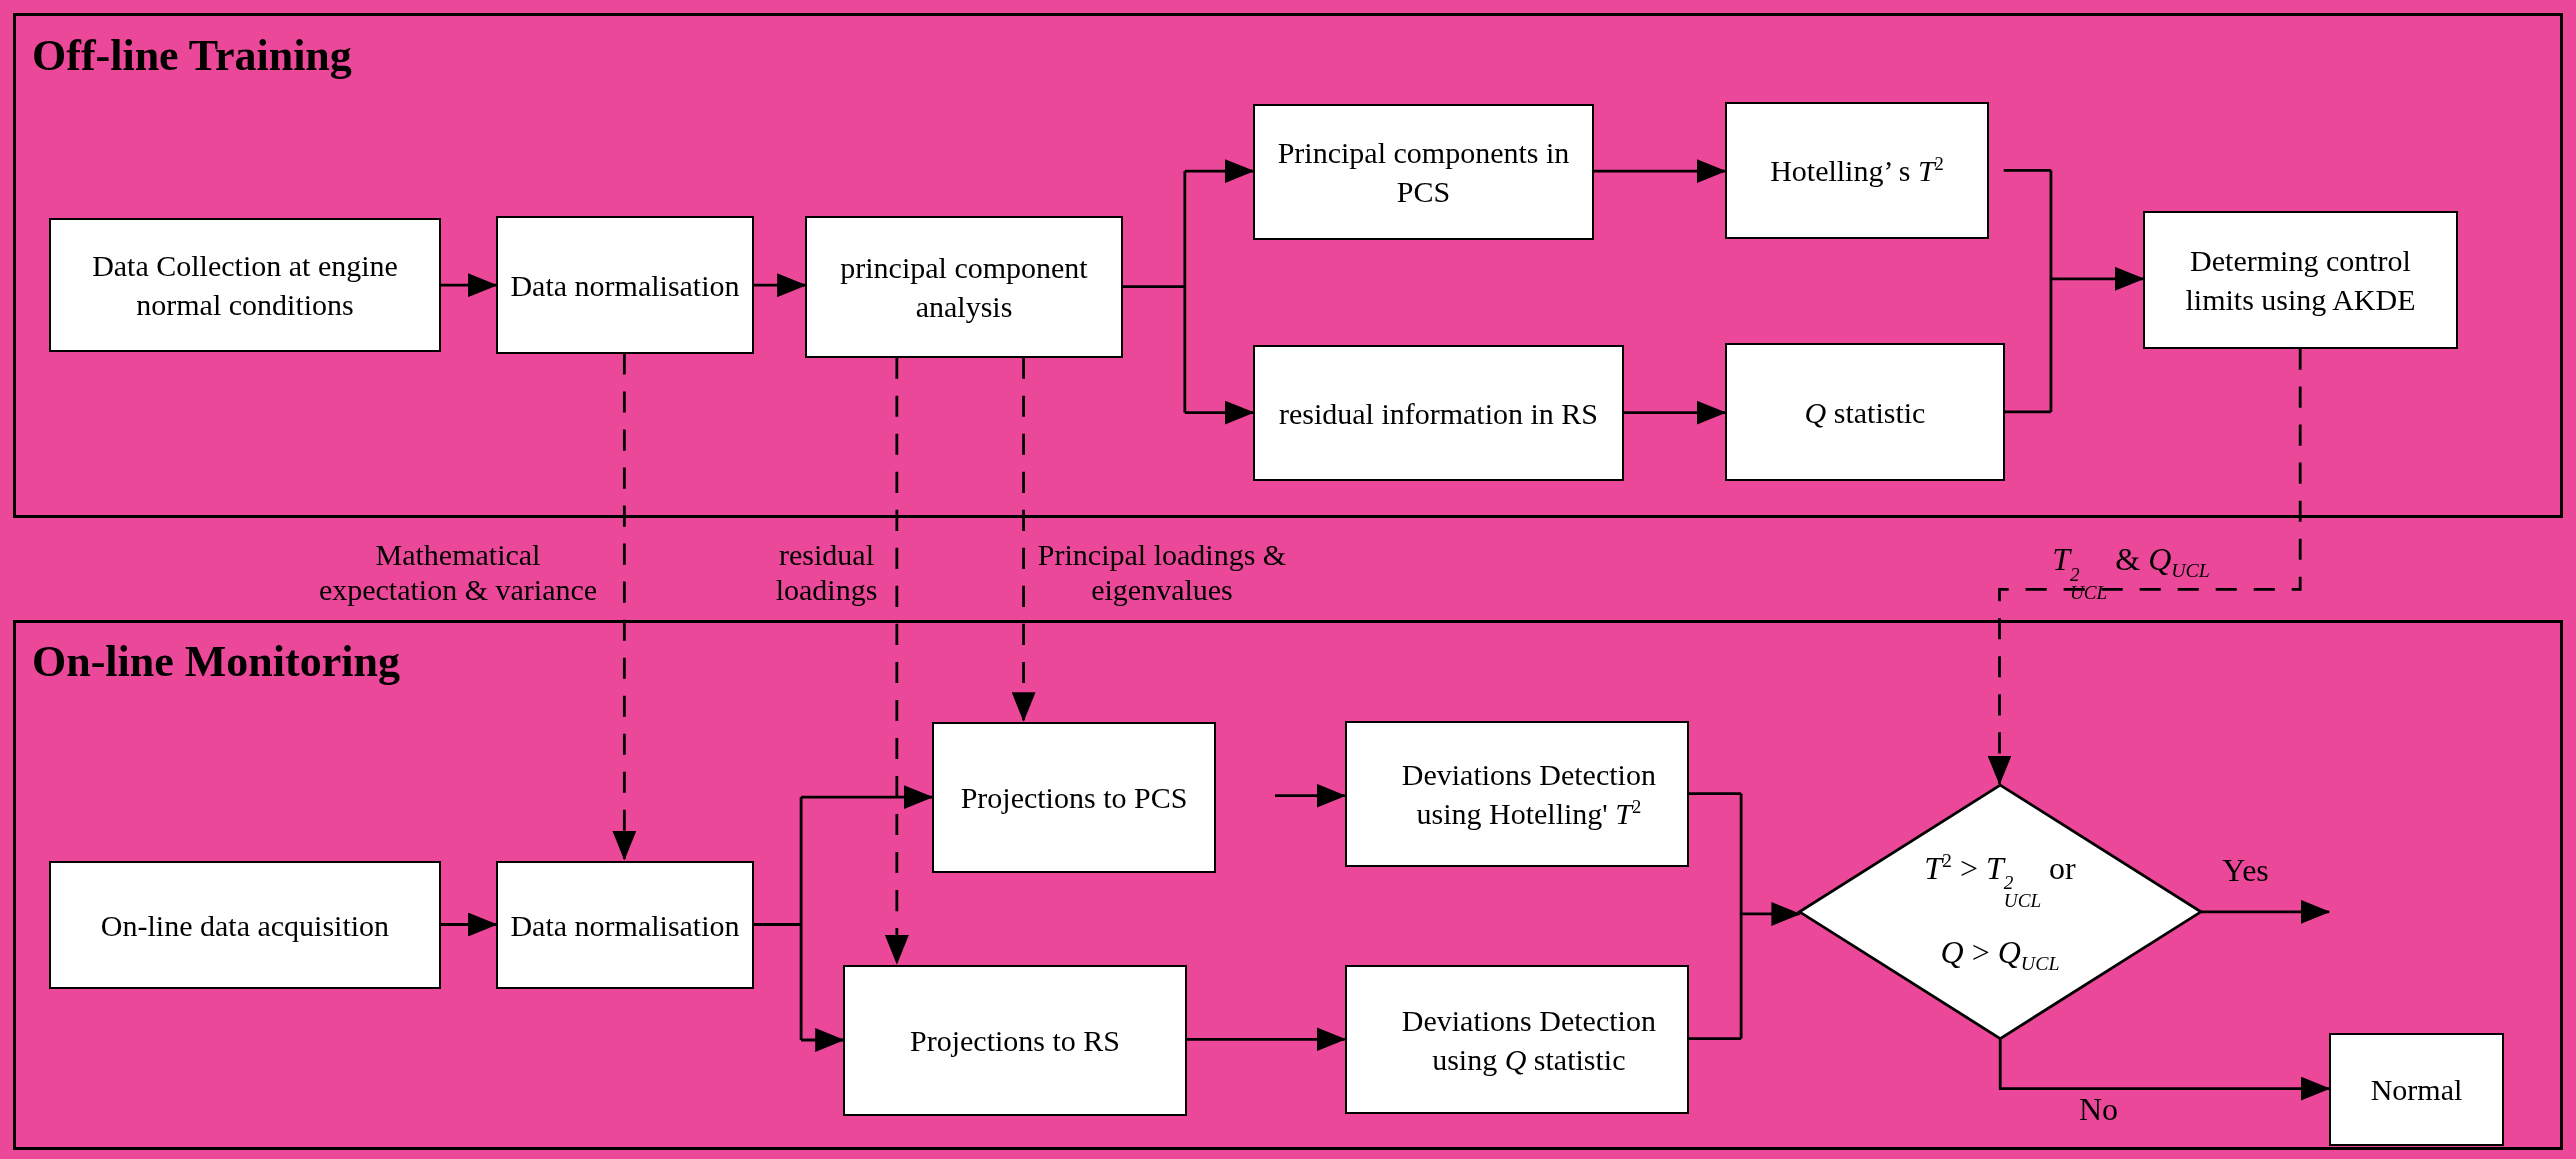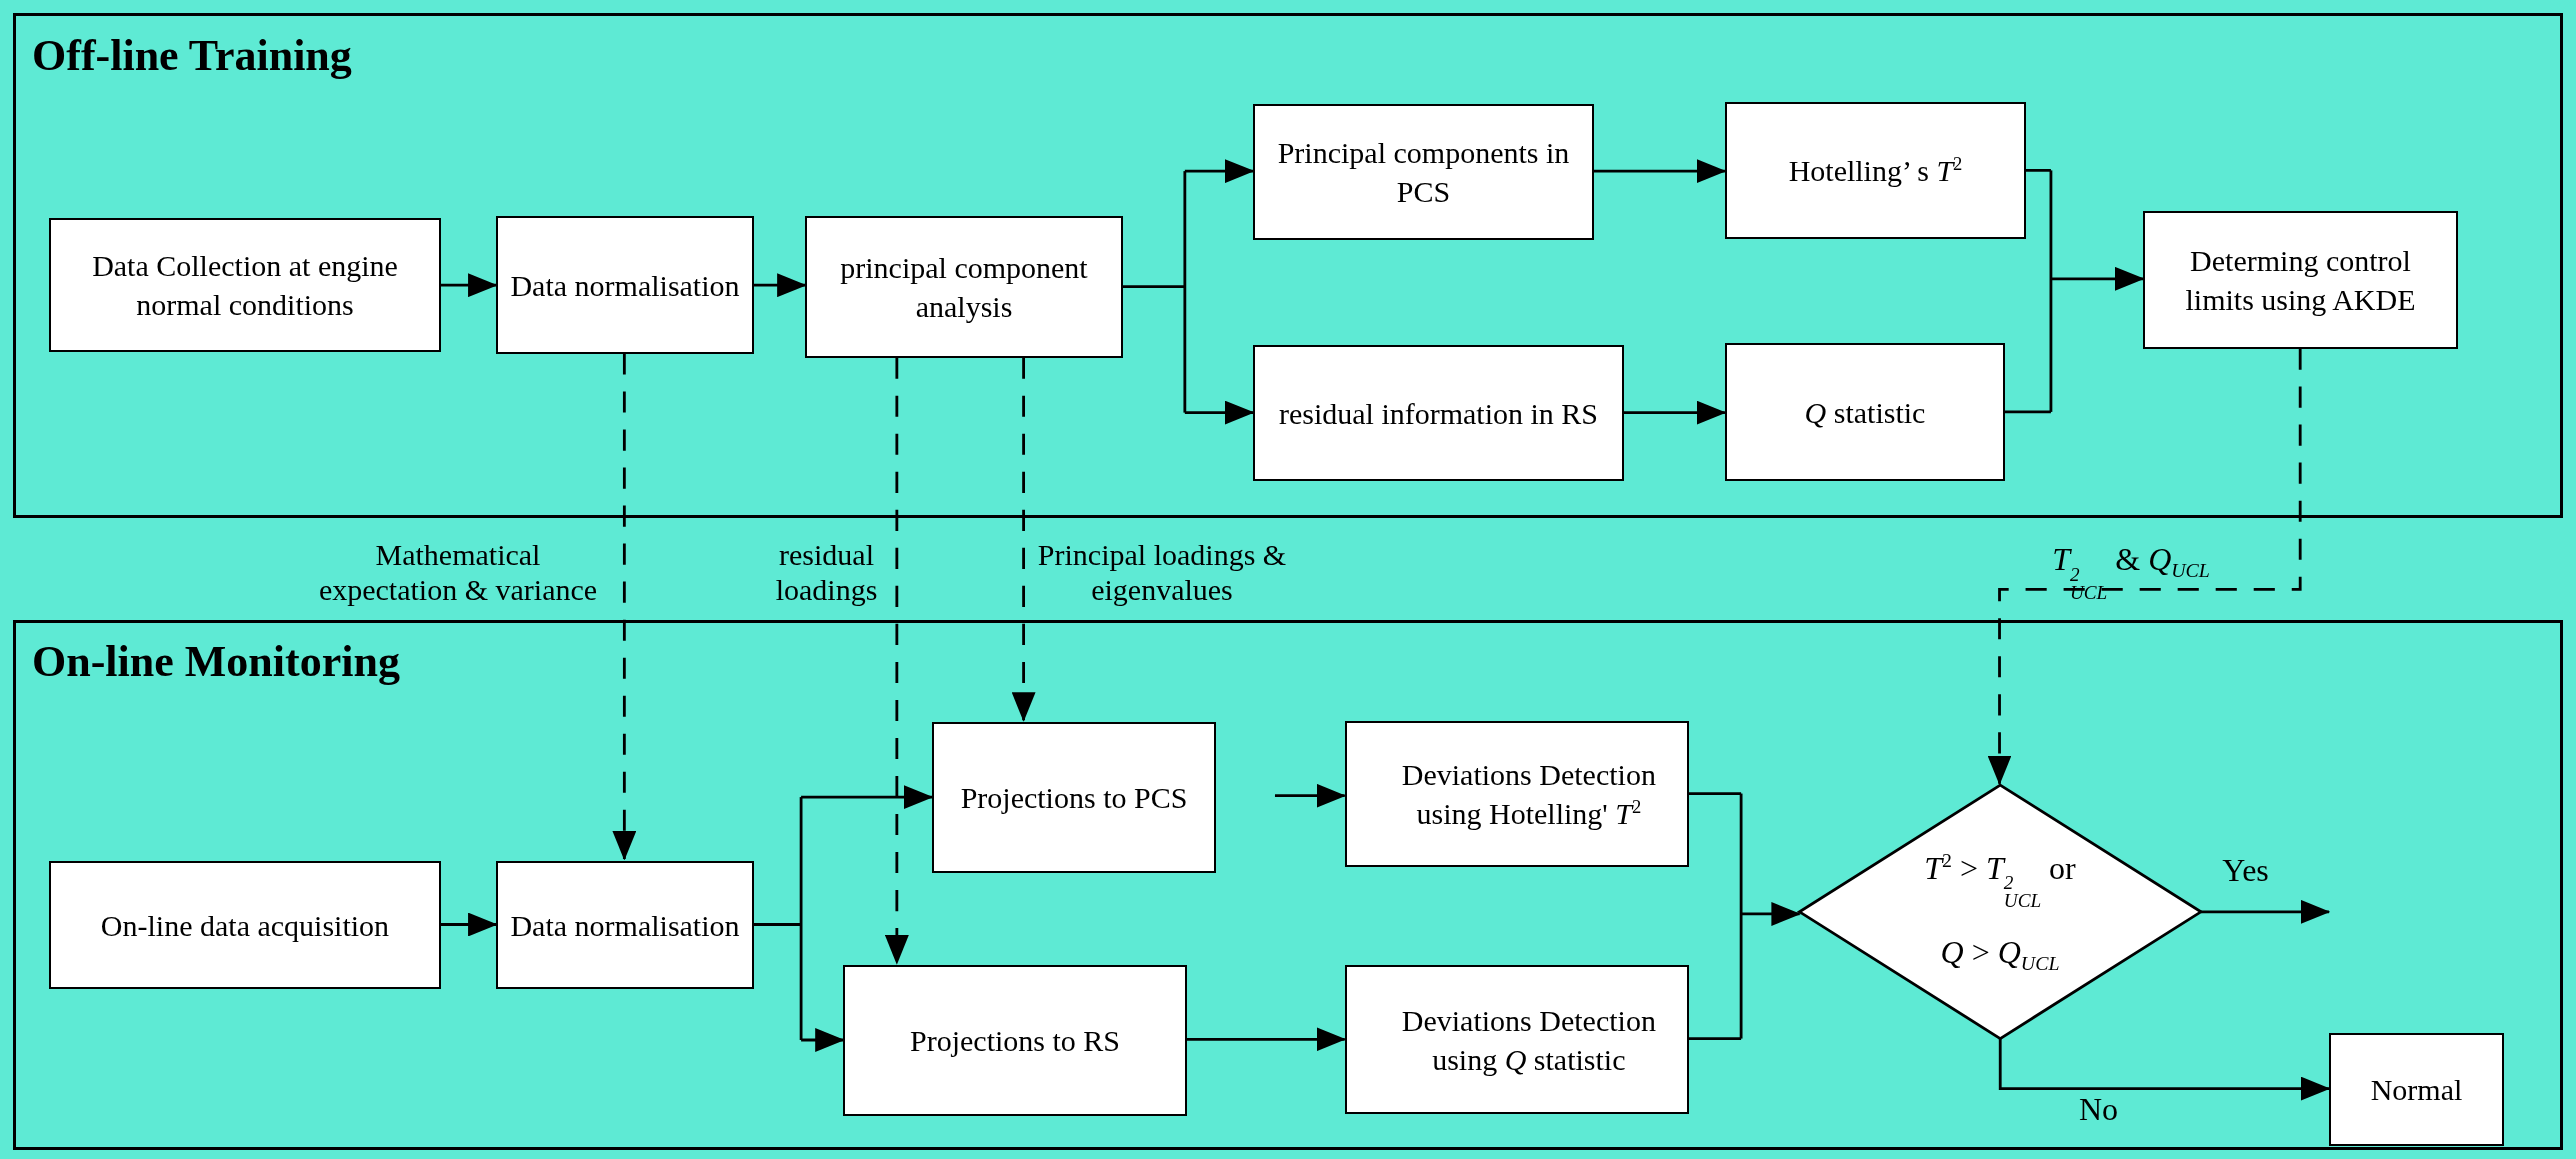--- a/index.html
+++ b/index.html
@@ -1,17 +1,17 @@
 <!DOCTYPE html>
 <html style="font-size:11.3px"><head>
 <meta charset="utf-8">
 <style>
   html,body{margin:0;padding:0;background:#fff;}
   .canvas{
-    position:relative;width:2576px;height:1159px;background:#5eead4;
+    position:relative;width:2576px;height:1159px;background:#ec4899;
     font-family:"Liberation Serif","DejaVu Serif",serif;color:#000;
     overflow:hidden;
   }
   .layer{position:absolute;left:0;top:0;}
   .section{position:absolute;border:3.5px solid #000;box-sizing:border-box;background:transparent;}
   .sec-title{position:absolute;font-weight:bold;font-size:44px;line-height:1;}
   .node{
     position:absolute;background:#fff;border:2.8px solid #000;box-sizing:border-box;
     display:flex;align-items:center;justify-content:center;text-align:center;
     font-size:30px;line-height:1.3;padding:0 11.3px;
@@ -97,21 +97,21 @@
   </div>
 
   <div class="node" style="left:805px;top:216px;width:318px;height:142px;">
     <span>principal component analysis</span>
   </div>
 
   <div class="node" style="left:1253px;top:104px;width:341px;height:136px;">
     <span>Principal components in PCS</span>
   </div>
 
-  <div class="node" style="left:1725px;top:102px;width:301px;height:137px;">
+  <div class="node" style="left:1725px;top:102px;width:264px;height:137px;">
     <span><span>Hotelling’ s </span><i class="m">T</i><sup>2</sup></span>
   </div>
 
   <div class="node" style="left:1253px;top:345px;width:371px;height:136px;">
     <span>residual information in RS</span>
   </div>
 
   <div class="node" style="left:1725px;top:343px;width:280px;height:138px;">
     <span><i class="m">Q</i><span> statistic</span></span>
   </div>

